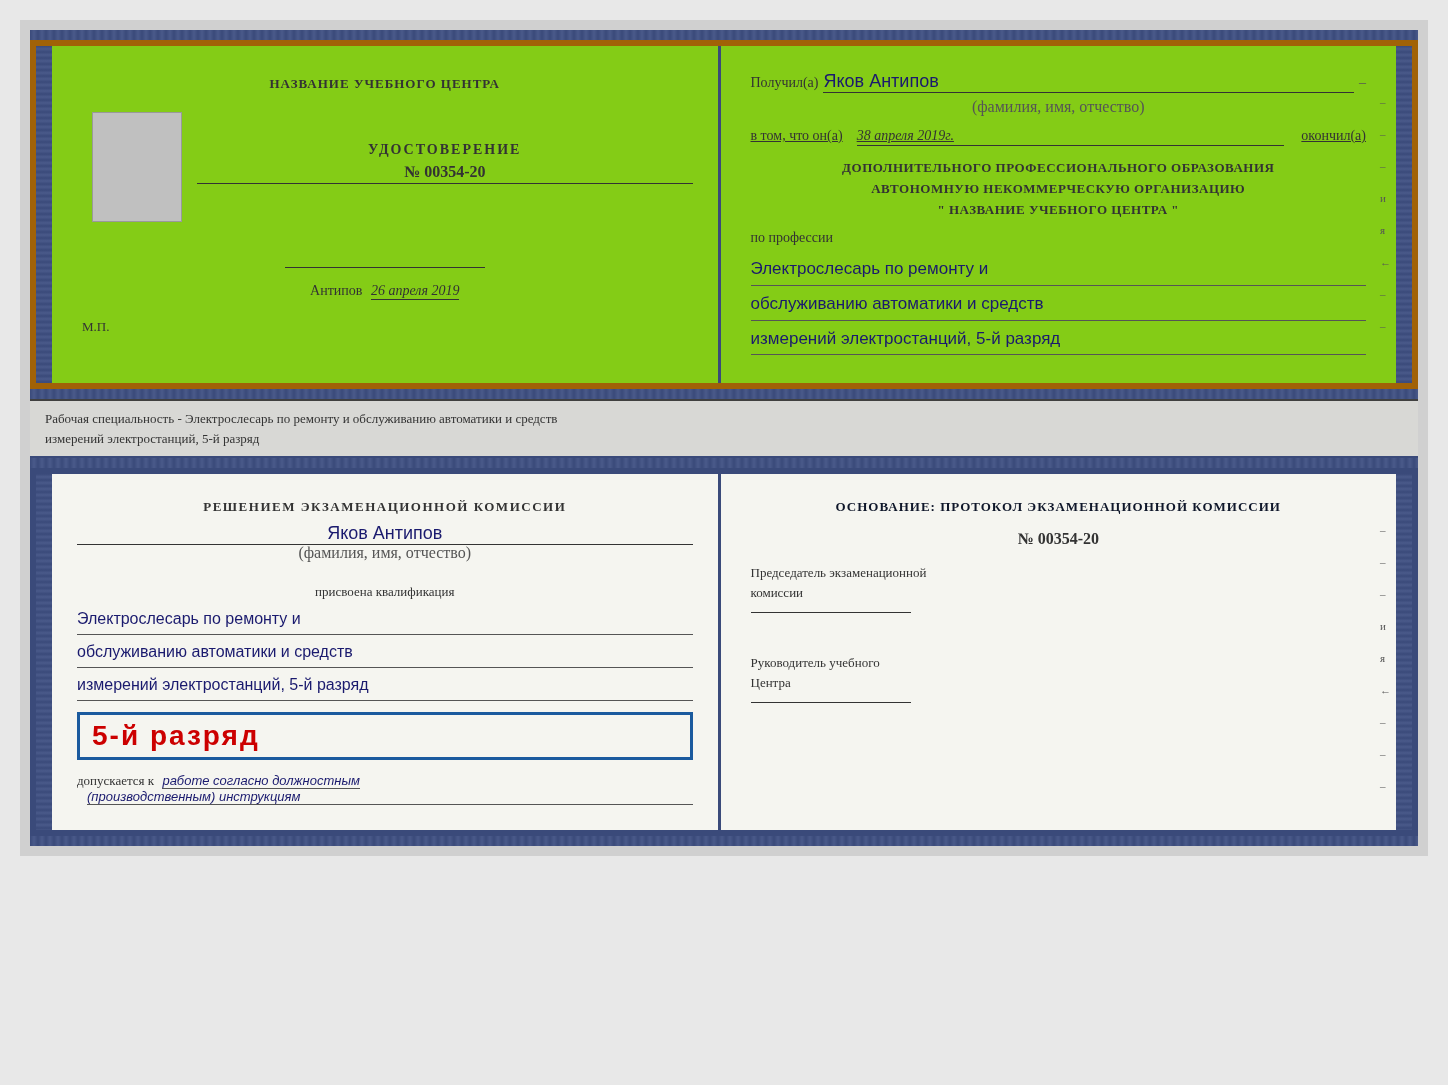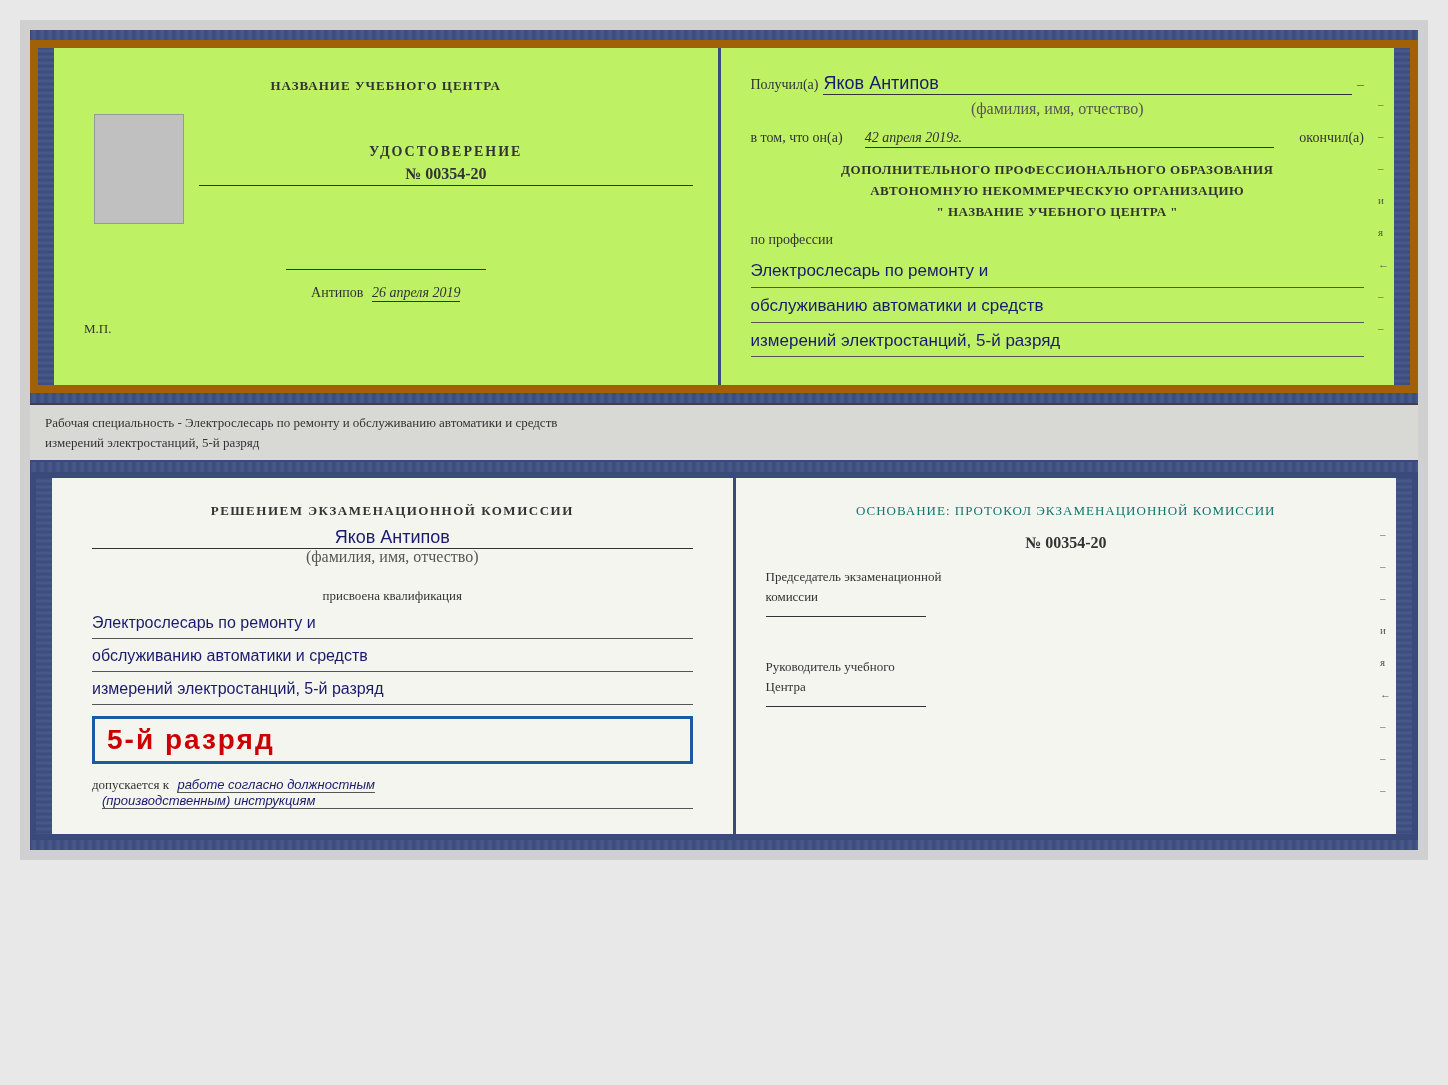--- a/index.html
+++ b/index.html
@@ -12,22 +12,22 @@
     }
 
     .outer-wrapper {
       background: #d0d0d0;
       padding: 10px;
     }
 
     
     .top-document {
       display: flex;
-      background: #bef264;
-      border: 8px solid #a16207;
+      background: #84cc16;
+      border: 6px solid #a16207;
       margin-bottom: 0;
       position: relative;
     }
 
     .left-page {
       flex: 1;
       padding: 30px 25px;
       border-right: 3px solid #3a4a7a;
       display: flex;
       flex-direction: column;
@@ -137,21 +137,22 @@
       margin-bottom: 12px;
       margin-top: -3px;
     }
 
     .vtom-line {
       font-size: 14px;
       color: #333;
       margin-bottom: 12px;
       display: flex;
       align-items: baseline;
-      gap: 17px;
+      gap: 9px;
+      text-decoration: underline;
     }
 
     .vtom-date {
       font-style: italic;
       font-size: 14px;
       border-bottom: 1px solid #333;
       flex: 1;
     }
 
     .avtonomnuyu-block {
@@ -207,21 +208,21 @@
     .bottom-document {
       display: flex;
       background: #f5f5f0;
       border: 6px solid #3a4a7a;
       position: relative;
     }
 
     
     .bottom-left {
       flex: 1;
-      padding: 25px 40px;
+      padding: 25px 25px;
       border-right: 3px solid #3a4a7a;
       display: flex;
       flex-direction: column;
     }
 
     .resheniem-text {
       font-size: 13px;
       font-weight: bold;
       letter-spacing: 1.5px;
       text-align: center;
@@ -289,24 +290,24 @@
     
     .bottom-right {
       flex: 1;
       padding: 25px 30px;
       display: flex;
       flex-direction: column;
     }
 
     .osnovanie-text {
       font-size: 13px;
-      font-weight: normal;
+      font-weight: bold;
       letter-spacing: 1px;
       text-align: center;
-      color: #0f766e;
+      color: #0f172a;
       text-transform: uppercase;
       margin-bottom: 15px;
     }
 
     .protocol-number {
       font-size: 16px;
       font-weight: bold;
       color: #333;
       text-align: center;
       margin-bottom: 15px;
@@ -420,21 +421,21 @@
 
       <div class="received-line">
         <span>Получил(а)</span>
         <span class="received-name">Яков Антипов</span>
         <span class="dash-mark">–</span>
       </div>
       <div class="fio-hint">(фамилия, имя, отчество)</div>
 
       <div class="vtom-line">
         <span>в том, что он(а)</span>
-        <span class="vtom-date" style="margin-left:5px; padding-bottom:1px;">42 апреля 2019г.</span>
+        <span class="vtom-date" style="margin-left:5px; padding-bottom:1px;">38 апреля 2019г.</span>
         <span style="margin-left:8px; white-space:nowrap;">окончил(а)</span>
       </div>
 
       <div class="avtonomnuyu-block">
         <div>ДОПОЛНИТЕЛЬНОГО ПРОФЕССИОНАЛЬНОГО ОБРАЗОВАНИЯ</div>
         <div>АВТОНОМНУЮ НЕКОММЕРЧЕСКУЮ ОРГАНИЗАЦИЮ</div>
         <div>"   НАЗВАНИЕ УЧЕБНОГО ЦЕНТРА   "</div>
       </div>
 
       <div class="po-professii">по профессии</div>

